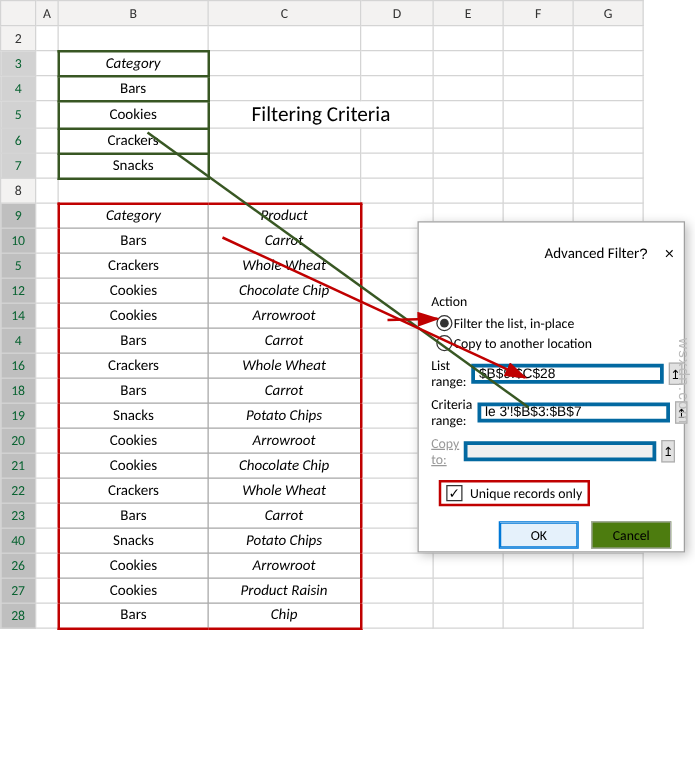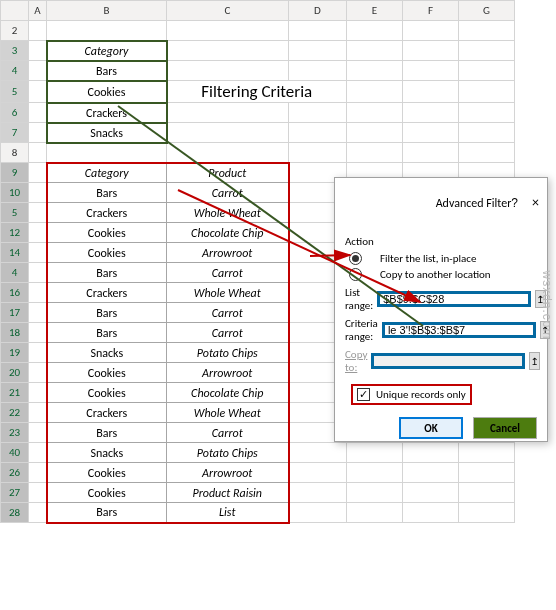--- a/index.html
+++ b/index.html
@@ -114,33 +114,33 @@
       align-items: center;
       padding: 16px 8px;
       font-size: 12px;
     }
     .dlg-title .t { font-weight: normal; }
     .dlg-title .winbtns { display: flex; gap: 14px; align-items: center;}
     .dlg-title .q { font-family: Arial; }
     .dlg-title .x { font-size: 14px; cursor: pointer;}
     .dlg-body { padding: 4px 10px 2px 10px; }
     .dlg-section { margin: 4px 0; }
-    .rad-row { display: flex; align-items: center; gap: 18px; margin: 3px 0; padding-left: 4px;}
+    .rad-row { display: flex; align-items: center; gap: 1px; margin: 3px 0; padding-left: 4px;}
     .rad { width: 13px; height: 13px; border-radius: 50%; border: 1px solid #333; display:inline-flex; align-items:center; justify-content:center; background:#fff;}
     .rad.sel::after { content:''; width:7px; height:7px; border-radius:50%; background:#333; }
     .field-row { display:flex; align-items:center; margin: 5px 0; gap:4px;}
     .field-lbl { width:72px; }
     .field-lbl.dim { color:#999;text-decoration:underline; }
     .txt { border:3px solid #0369a1; height:16px; font-size:11px; padding:0 3px; flex:1; background:#fff;}
     .txt.dim { background:#f0f0f0; }
     .rangebtn { width: 18px; height:18px; border:1px solid #adadad; background:#e1e1e1; display:flex; align-items:center; justify-content:center; font-size:10px;}
     .chk-row { display:flex; align-items:center; gap:6px; margin:8px 0 10px 2px; padding:2px 4px;}
     .chk-highlight { border: 2px solid #c00000; display:inline-flex; align-items:center; gap:6px; padding:2px 4px;}
     .chk { width:13px; height:13px; border:1px solid #333; display:inline-flex; align-items:center; justify-content:center; background:#fff; font-size:11px; line-height:1;}
-    .btn-row { display:flex; justify-content:flex-end; gap:10px;font-weight:bold; }
+    .btn-row { display:flex; justify-content:flex-end; gap:10px; }
     .btn { border:1px solid #adadad; background:#4d7c0f; width:64px; height:22px; font-size:11px; display:flex; align-items:center; justify-content:center; cursor:pointer;}
     .btn.primary { border:1px solid #0078d7; box-shadow: 0 0 0 1px #0078d7 inset; background:#e5f1fb;}
 
     .watermark {
       position: absolute;
       right: 2px;
       top: 50%;
       transform: translateY(-50%) rotate(0);
       writing-mode: vertical-rl;
       color: #bbb;
@@ -302,124 +302,114 @@
         <td class="row-header sel-strong">16</td>
         <td></td>
     <td class="data-cell red-border-left">Crackers</td>
     <td class="data-cell red-border-right">Whole Wheat</td>
     <td></td>
         <td></td>
         <td></td>
         <td></td>
       </tr>
   <tr>
-        <td class="row-header sel-strong">17</td>
+        <td class="row-header sel-strong">18</td>
         <td></td>
     <td class="data-cell red-border-left">Bars</td>
     <td class="data-cell red-border-right">Carrot</td>
     <td></td>
         <td></td>
         <td></td>
         <td></td>
       </tr>
   <tr>
-        <td class="row-header sel-strong">18</td>
+        <td class="row-header sel-strong">19</td>
+        <td></td>
+    <td class="data-cell red-border-left">Snacks</td>
+    <td class="data-cell red-border-right">Potato Chips</td>
+    <td></td>
+        <td></td>
+        <td></td>
+        <td></td>
+      </tr>
+  <tr>
+        <td class="row-header sel-strong">20</td>
+        <td></td>
+    <td class="data-cell red-border-left">Cookies</td>
+    <td class="data-cell red-border-right">Arrowroot</td>
+    <td></td>
+        <td></td>
+        <td></td>
+        <td></td>
+      </tr>
+  <tr>
+        <td class="row-header sel-strong">21</td>
+        <td></td>
+    <td class="data-cell red-border-left">Cookies</td>
+    <td class="data-cell red-border-right">Chocolate Chip</td>
+    <td></td>
+        <td></td>
+        <td></td>
+        <td></td>
+      </tr>
+  <tr>
+        <td class="row-header sel-strong">22</td>
+        <td></td>
+    <td class="data-cell red-border-left">Crackers</td>
+    <td class="data-cell red-border-right">Whole Wheat</td>
+    <td></td>
+        <td></td>
+        <td></td>
+        <td></td>
+      </tr>
+  <tr>
+        <td class="row-header sel-strong">23</td>
         <td></td>
     <td class="data-cell red-border-left">Bars</td>
     <td class="data-cell red-border-right">Carrot</td>
     <td></td>
         <td></td>
         <td></td>
         <td></td>
       </tr>
   <tr>
-        <td class="row-header sel-strong">19</td>
+        <td class="row-header sel-strong">40</td>
         <td></td>
     <td class="data-cell red-border-left">Snacks</td>
     <td class="data-cell red-border-right">Potato Chips</td>
     <td></td>
         <td></td>
         <td></td>
         <td></td>
       </tr>
   <tr>
-        <td class="row-header sel-strong">20</td>
+        <td class="row-header sel-strong">26</td>
         <td></td>
     <td class="data-cell red-border-left">Cookies</td>
     <td class="data-cell red-border-right">Arrowroot</td>
     <td></td>
         <td></td>
         <td></td>
         <td></td>
       </tr>
   <tr>
-        <td class="row-header sel-strong">21</td>
-        <td></td>
-    <td class="data-cell red-border-left">Cookies</td>
-    <td class="data-cell red-border-right">Chocolate Chip</td>
-    <td></td>
-        <td></td>
-        <td></td>
-        <td></td>
-      </tr>
-  <tr>
-        <td class="row-header sel-strong">22</td>
-        <td></td>
-    <td class="data-cell red-border-left">Crackers</td>
-    <td class="data-cell red-border-right">Whole Wheat</td>
-    <td></td>
-        <td></td>
-        <td></td>
-        <td></td>
-      </tr>
-  <tr>
-        <td class="row-header sel-strong">23</td>
-        <td></td>
-    <td class="data-cell red-border-left">Bars</td>
-    <td class="data-cell red-border-right">Carrot</td>
-    <td></td>
-        <td></td>
-        <td></td>
-        <td></td>
-      </tr>
-  <tr>
-        <td class="row-header sel-strong">40</td>
-        <td></td>
-    <td class="data-cell red-border-left">Snacks</td>
-    <td class="data-cell red-border-right">Potato Chips</td>
-    <td></td>
-        <td></td>
-        <td></td>
-        <td></td>
-      </tr>
-  <tr>
-        <td class="row-header sel-strong">26</td>
-        <td></td>
-    <td class="data-cell red-border-left">Cookies</td>
-    <td class="data-cell red-border-right">Arrowroot</td>
-    <td></td>
-        <td></td>
-        <td></td>
-        <td></td>
-      </tr>
-  <tr>
         <td class="row-header sel-strong">27</td>
         <td></td>
     <td class="data-cell red-border-left">Cookies</td>
     <td class="data-cell red-border-right">Product Raisin</td>
     <td></td>
         <td></td>
         <td></td>
         <td></td>
       </tr>
   <tr>
         <td class="row-header sel-strong">28</td>
         <td></td>
     <td class="data-cell red-border-left red-border-bottom">Bars</td>
-    <td class="data-cell red-border-right red-border-bottom">List</td>
+    <td class="data-cell red-border-right red-border-bottom">Chip</td>
     <td></td>
         <td></td>
         <td></td>
         <td></td>
       </tr>
 </tbody>
   </table>
 
 <div class="dialog">
   <div class="dlg-title">

